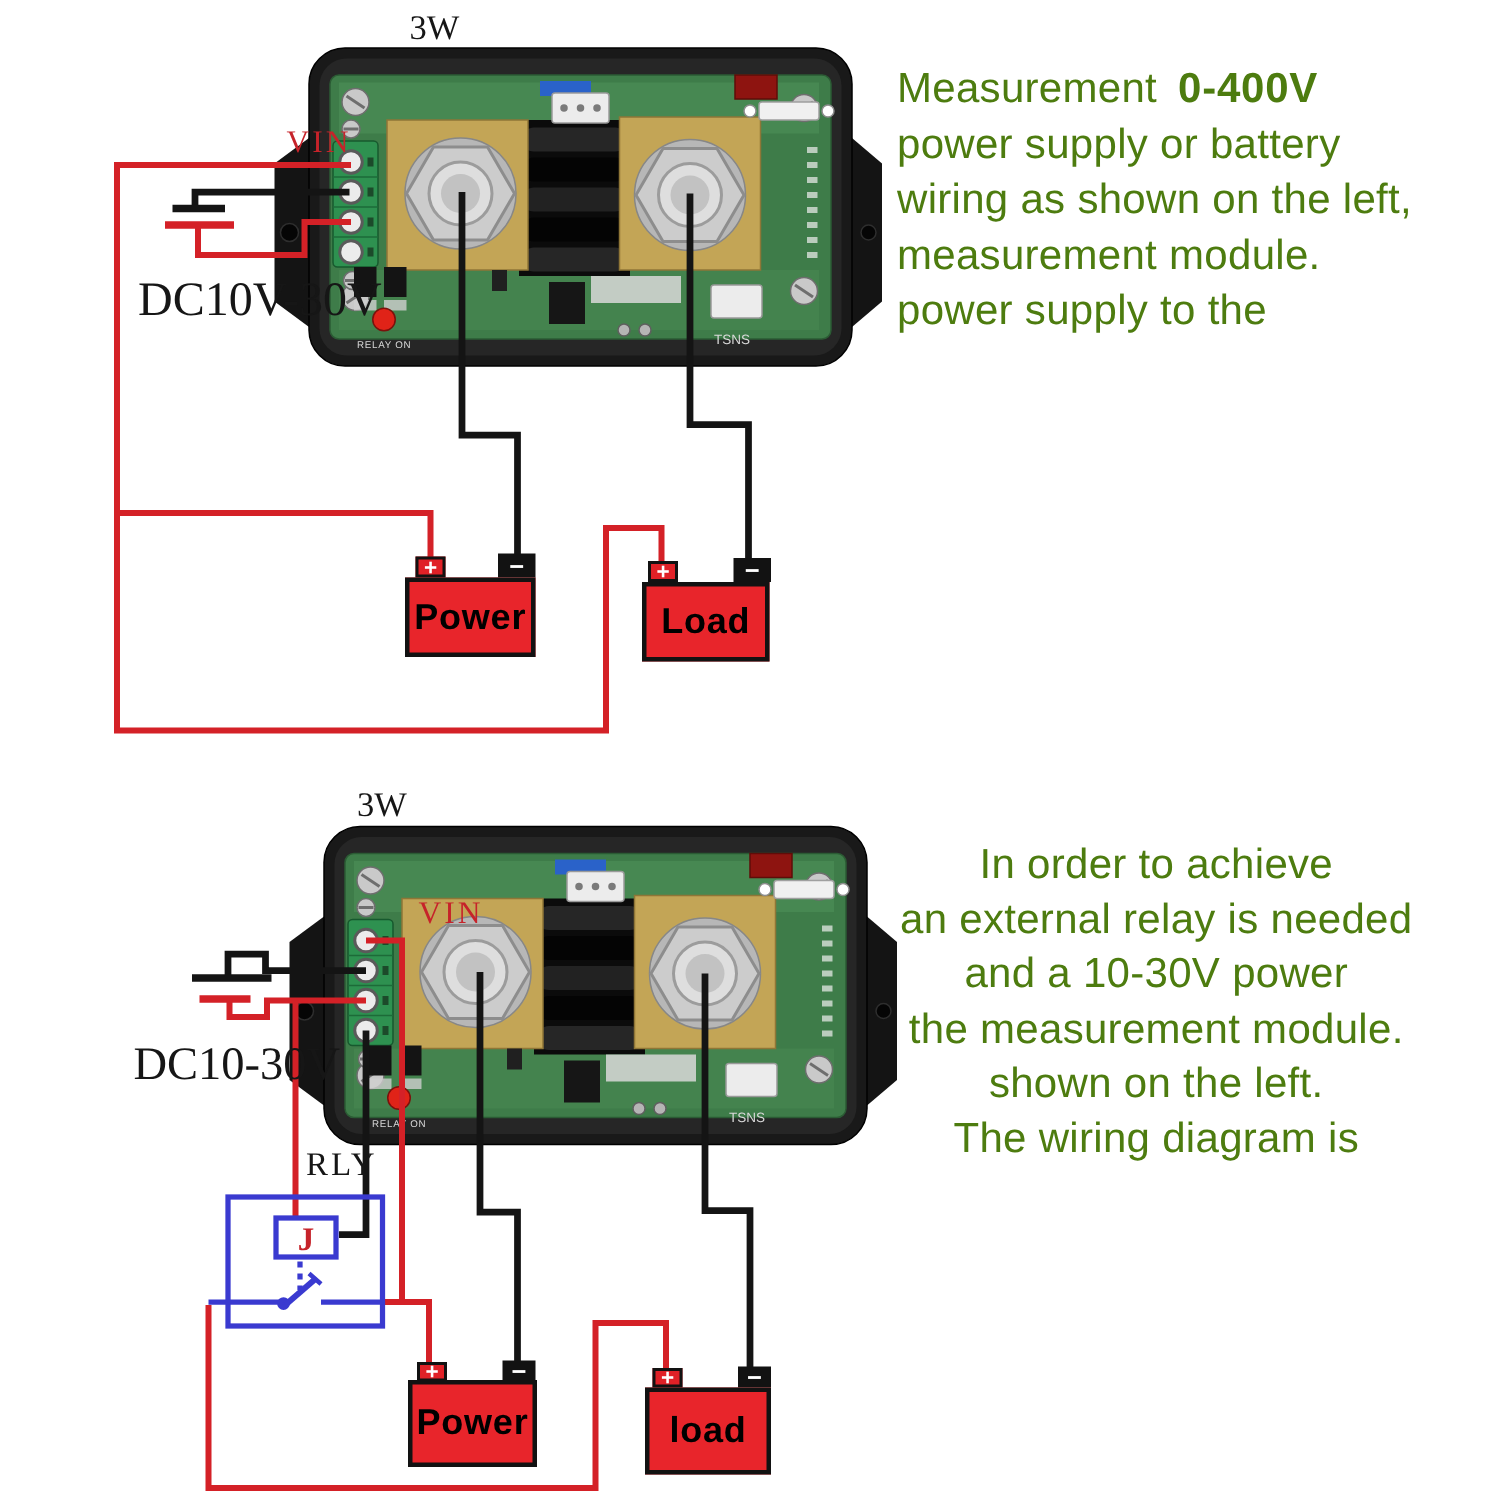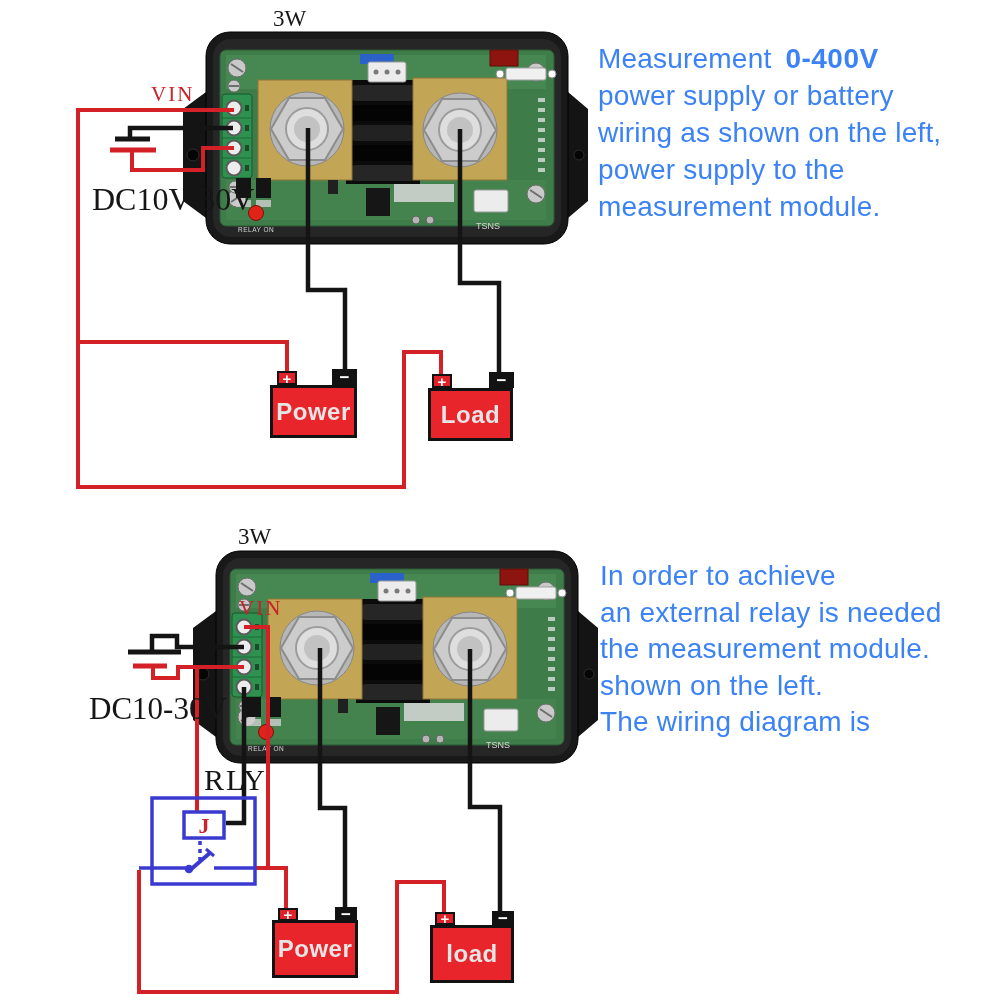--- a/index.html
+++ b/index.html
@@ -3,32 +3,32 @@
 <meta charset="utf-8">
 <style>
   html,body{margin:0;padding:0;background:#fff;}
   .stage{position:relative;width:1000px;height:1002px;background:#fff;overflow:hidden;
          font-family:"Liberation Sans",sans-serif;}
   .layer{position:absolute;left:0;top:0;z-index:1;}
 
   
   .lbl{position:absolute;z-index:3;font-family:"Liberation Serif",serif;font-weight:400;
        color:#161616;white-space:nowrap;line-height:1;}
-  .lbl.red{color:#c6232a;}
+  .lbl.red{color:#c6232a;margin-left:40px;}
 
   
   .para{position:absolute;z-index:3;font-family:"Liberation Sans",sans-serif;
-        color:#3b82f6;font-size:28px;letter-spacing:0.2px;white-space:nowrap;}
+        color:#4d7c0f;font-size:28px;letter-spacing:0.2px;white-space:nowrap;}
   .para .pline{height:37px;line-height:37px;}
   .para.bottom .pline{height:36.5px;line-height:36.5px;}
   .para .b{font-weight:700;margin-left:14px;letter-spacing:0.5px;}
 
   
   .pbox{position:absolute;z-index:3;background:#e8252b;border:3px solid #121212;
-        display:flex;align-items:center;justify-content:center;color:#e5e5e5;
+        display:flex;align-items:center;justify-content:center;color:#000000;
         font:700 24px "Liberation Sans",sans-serif;box-sizing:border-box;letter-spacing:0.5px;}
   .term{position:absolute;z-index:3;display:flex;align-items:center;justify-content:center;
         color:#fff;font:700 15px "Liberation Sans",sans-serif;box-sizing:border-box;line-height:1;}
   .term.plus{background:#e02127;border:2px solid #121212;}
   .term.minus{background:#121212;font-size:17px;}
 
   
   text.pcb-small{font-family:"Liberation Sans",sans-serif;fill:#d8d8d8;}
   text.relay-j{font-family:"Liberation Serif",serif;font-weight:700;font-size:22px;fill:#c6232a;}
 </style>
@@ -221,28 +221,28 @@
   <div class="pbox" style="left:428px;top:388px;width:85px;height:53px;">
     <span>Load</span>
     </div>
 
   <div class="para" style="left:598px;top:40px;">
     <div class="pline">
       <span>Measurement</span><span class="b">0-400V</span>
     </div>
     <div class="pline">power supply or battery</div>
     <div class="pline">wiring as shown on the left,</div>
+    <div class="pline">measurement module.</div>
     <div class="pline">power supply to the</div>
-    <div class="pline">measurement module.</div>
   </div>
 
   <div class="lbl" style="left:238px;top:525px;font-size:23px;">3W</div>
   <div class="lbl red" style="left:239px;top:598px;font-size:21px;letter-spacing:2px;">VIN</div>
   <div class="lbl" style="left:89px;top:693px;font-size:31px;">DC10-30V</div>
-  <div class="lbl" style="left:204px;top:765px;font-size:30px;letter-spacing:2px;">RLY</div>
+  <div class="lbl" style="left:204px;top:765px;font-size:22px;letter-spacing:2px;">RLY</div>
 
   <div class="term plus" style="left:278px;top:908px;width:20px;height:13px;">
     <span>+</span>
     </div>
   <div class="term minus" style="left:335px;top:907px;width:22px;height:14px;">
     <span>−</span>
     </div>
   <div class="pbox" style="left:272px;top:920px;width:86px;height:58px;">
     <span>Power</span>
     </div>
@@ -250,21 +250,22 @@
   <div class="term plus" style="left:435px;top:912px;width:20px;height:13px;">
     <span>+</span>
     </div>
   <div class="term minus" style="left:492px;top:911px;width:22px;height:14px;">
     <span>−</span>
     </div>
   <div class="pbox" style="left:430px;top:925px;width:84px;height:58px;">
     <span>load</span>
     </div>
 
-  <div class="para bottom" style="left:600px;top:558px;">
+  <div class="para bottom" style="left:600px;top:558px;text-align:center;">
     <div class="pline">In order to achieve</div>
     <div class="pline">an external relay is needed</div>
+    <div class="pline">and a 10-30V power</div>
     <div class="pline">the measurement module.</div>
     <div class="pline">shown on the left.</div>
     <div class="pline">The wiring diagram is</div>
   </div>
 
 </div>
 
 </body></html>

